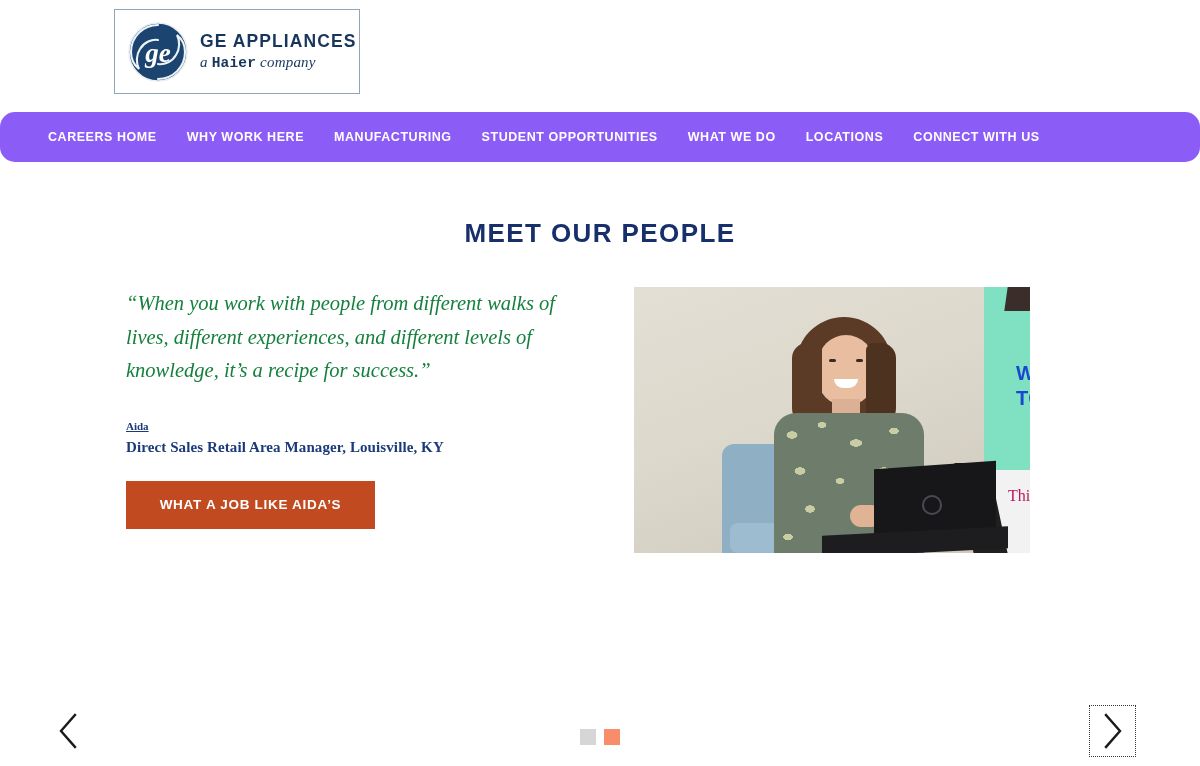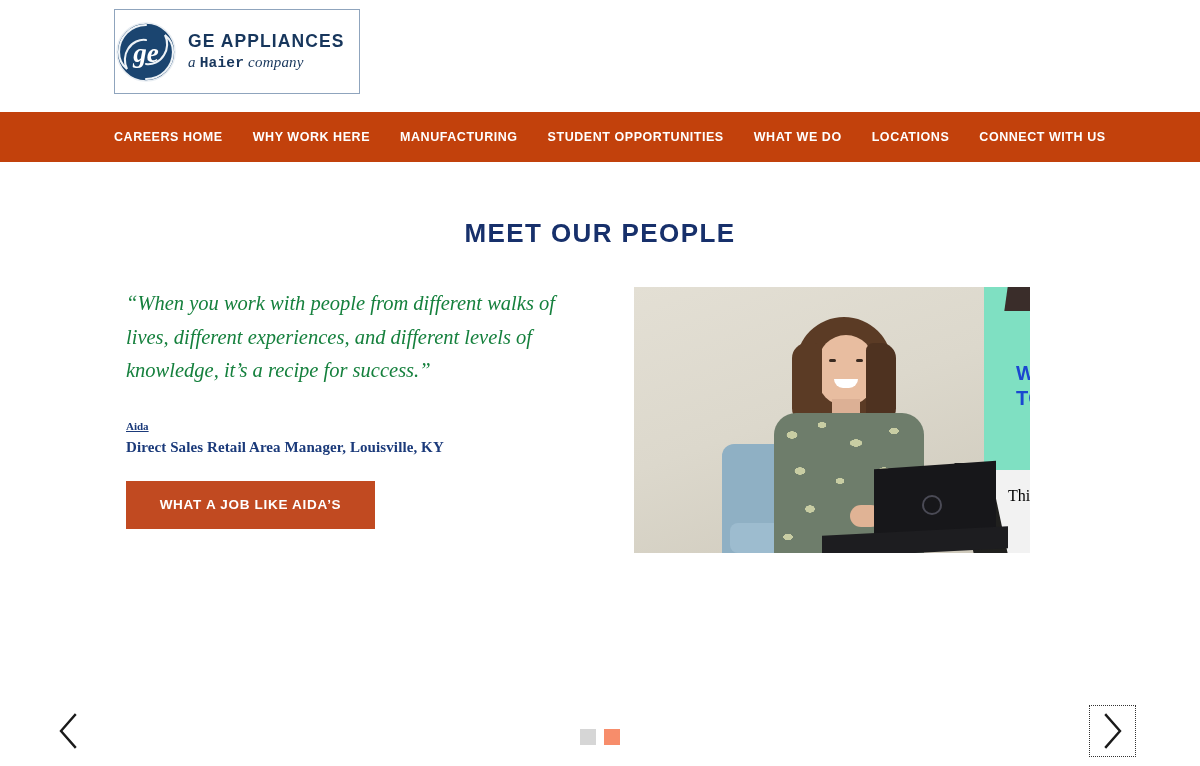--- a/index.html
+++ b/index.html
@@ -21,20 +21,21 @@
   .logo-box {
     position: absolute;
     left: 114px;
     top: 9px;
     width: 246px;
     height: 85px;
     border: 1px solid #8fa4bd;
     background: #fff;
     display: flex;
     align-items: center;
+    padding-left: 12px;
   }
   .ge-mark {
     width: 62px;
     height: 62px;
     flex: 0 0 62px;
     position: relative;
   }
   .ge-mark svg { display: block; width: 62px; height: 62px; }
   .logo-words {
     margin-left: 11px;
@@ -62,24 +63,25 @@
     font-family: Liberation Mono, monospace;
     font-style: normal;
     font-weight: bold;
     font-size: 14.5px;
     text-align: right;
   }
 
   
   .navbar {
     height: 50px;
-    background: #c2410c;
+    background: #8b5cf6;
     display: flex;
     align-items: center;
-    padding-left: 114px;
+    padding-left: 48px;
+    border-radius: 15px;
   }
   .nav-item {
     color: #ffffff;
     font-size: 12.5px;
     font-weight: bold;
     letter-spacing: 0.55px;
     margin-right: 30px;
     white-space: nowrap;
     cursor: pointer;
     text-decoration: none;
@@ -222,21 +224,21 @@
   }
   
   .ph-board {
     position: absolute;
     left: 350px; top: 183px; width: 62px; height: 83px;
     background: #f2f2f2;
   }
   .ph-board-txt {
     position: absolute;
     left: 374px; top: 200px;
-    color: #000000;
+    color: #be185d;
     font-family: "Liberation Serif", serif;
     font-size: 16px;
   }
   .ph-board-dark {
     position: absolute;
     left: 330px; top: 176px; width: 34px; height: 90px;
     background: #20201e;
     transform: skewX(12deg);
   }
   

